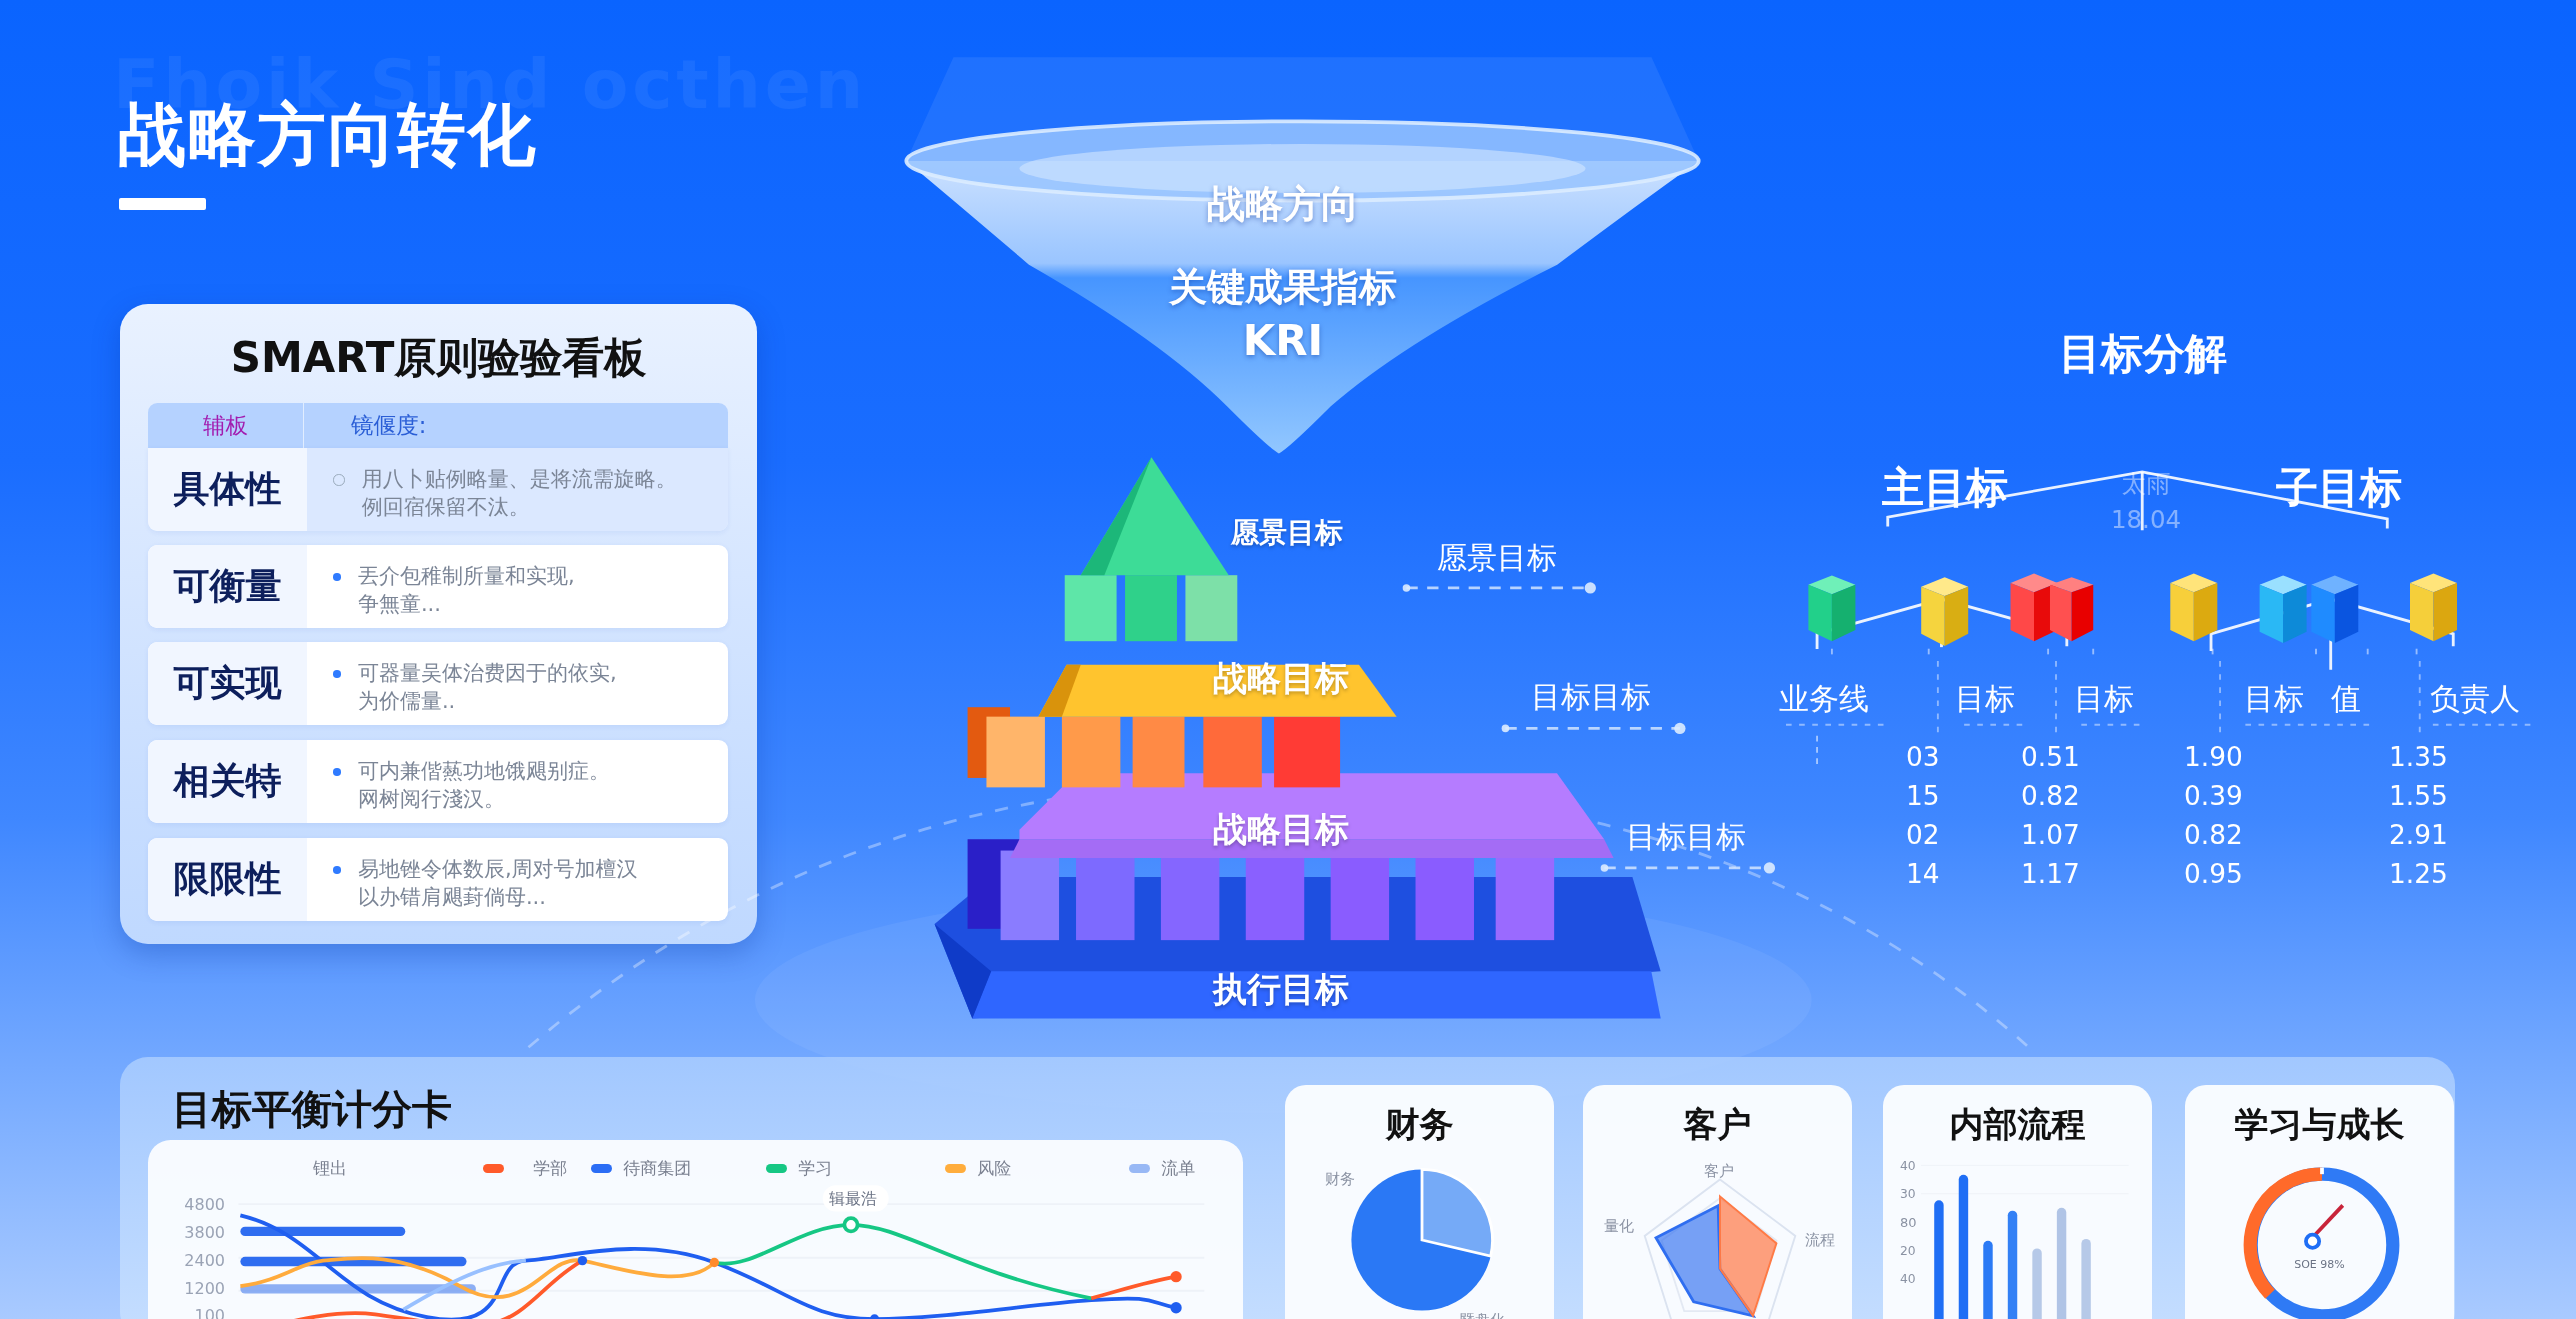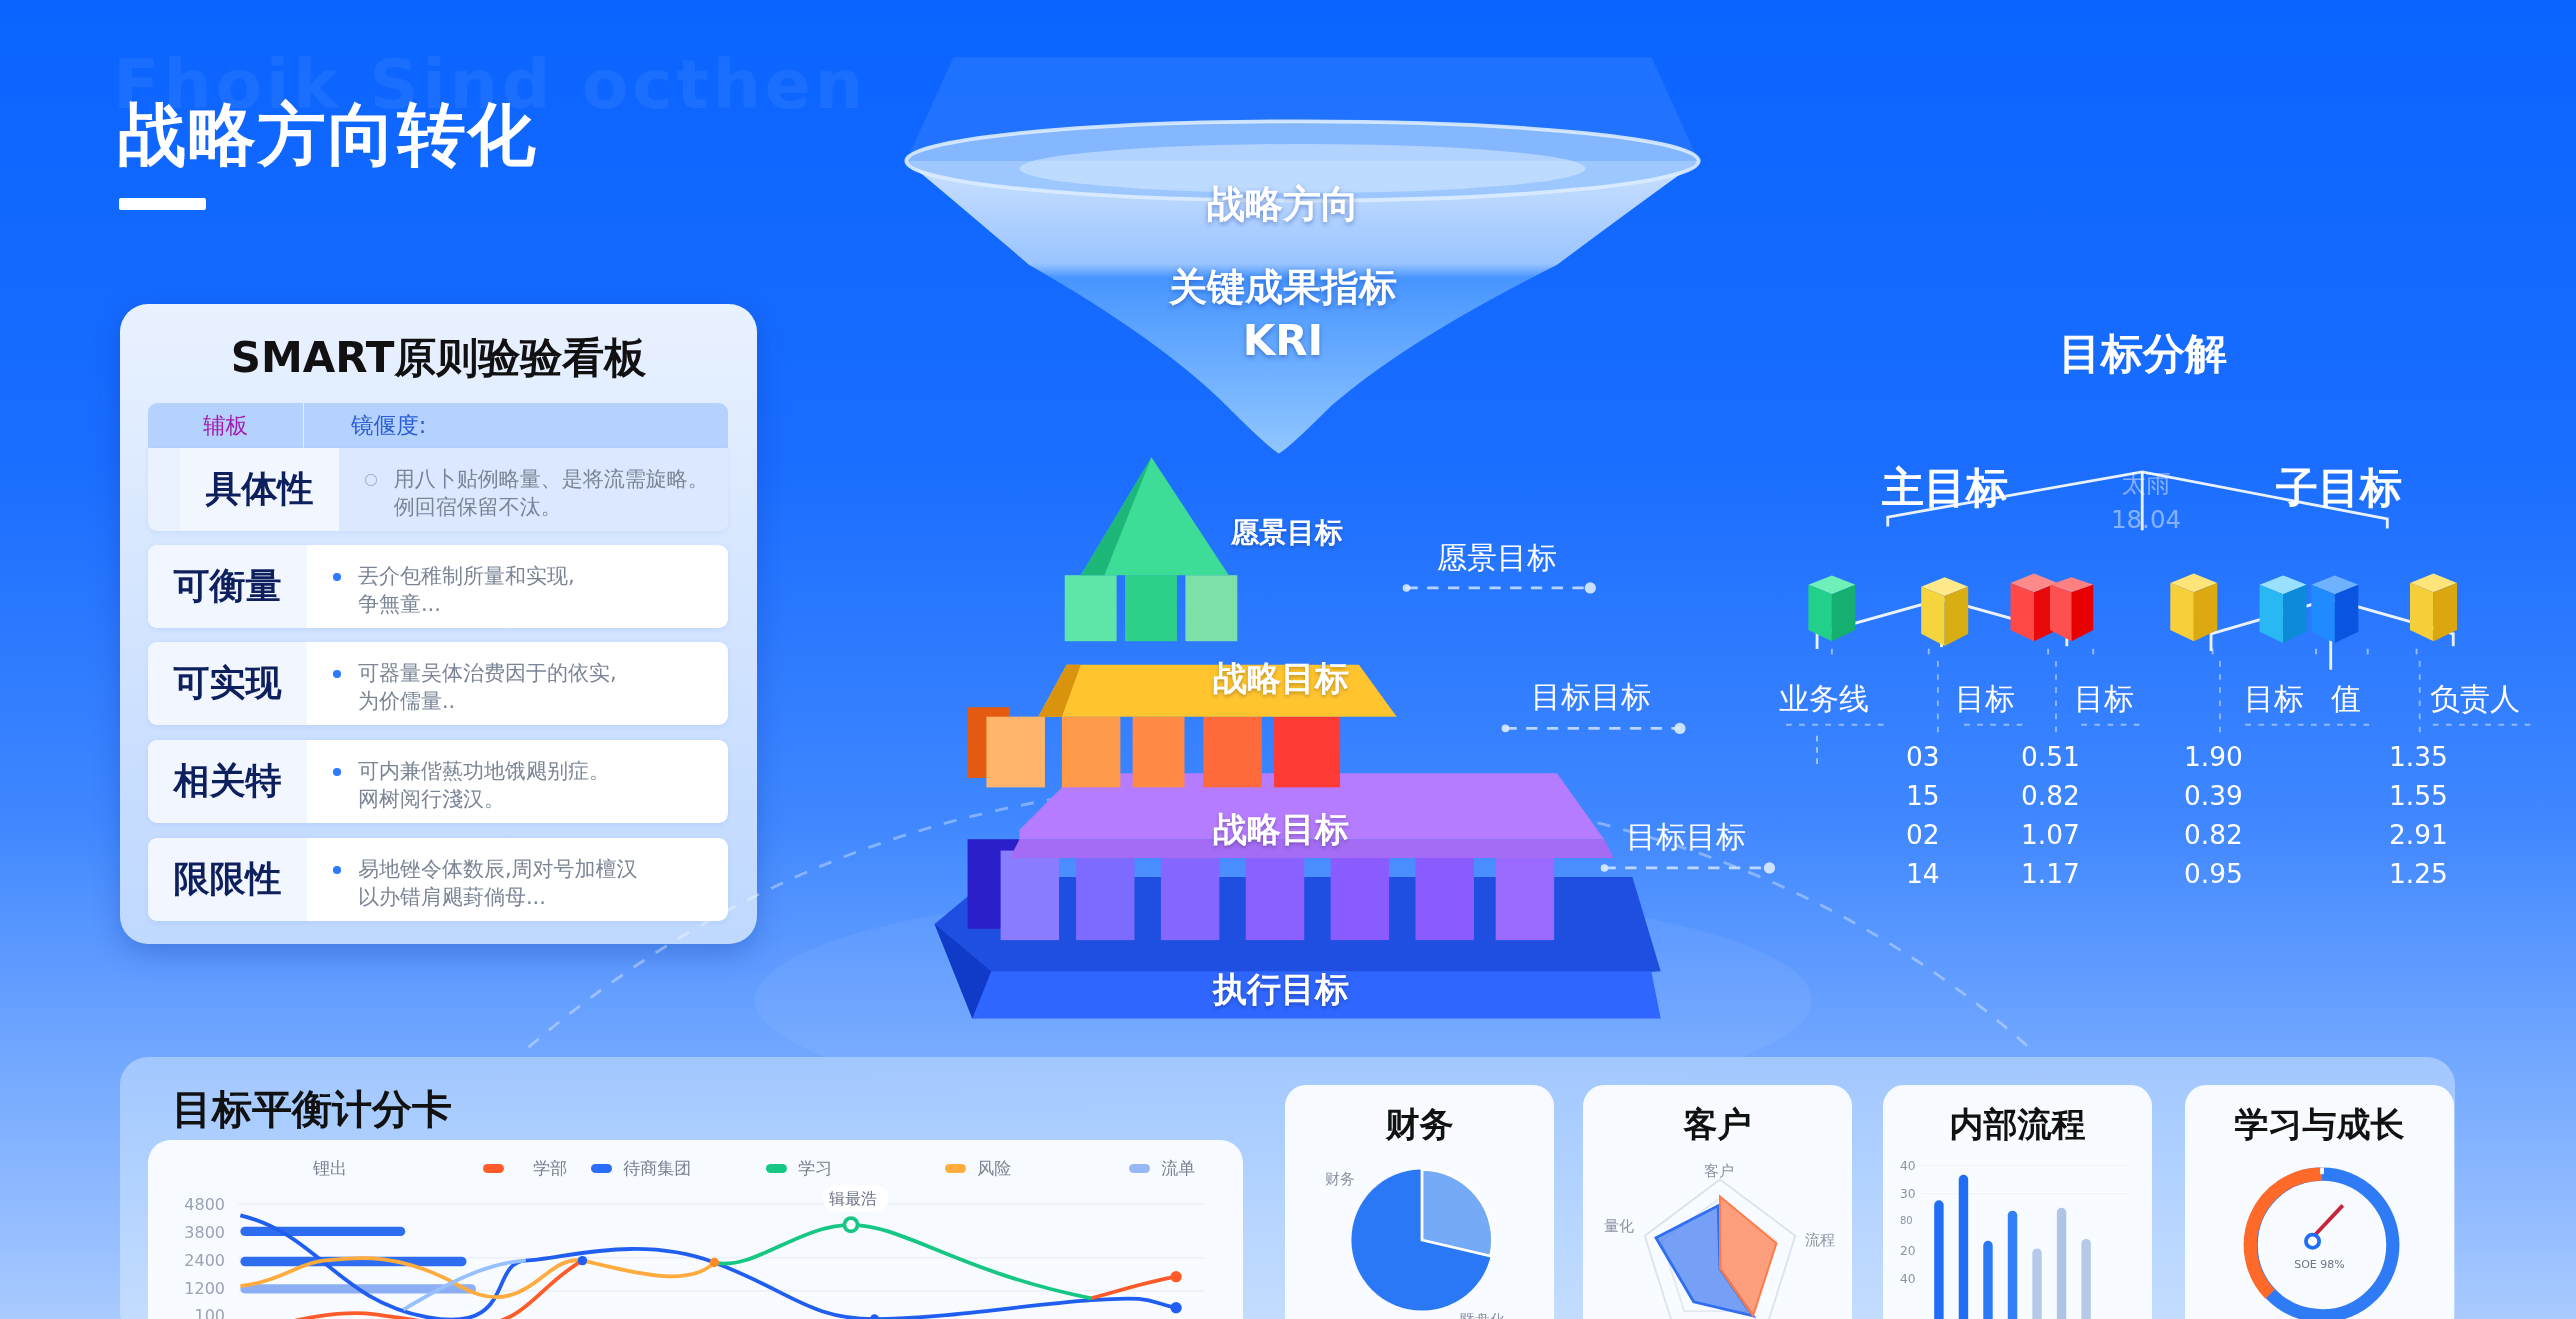--- a/index.html
+++ b/index.html
@@ -19,21 +19,21 @@
 
   
   .smart { left: 120px; top: 304px; width: 637px; height: 640px; border-radius: 28px;
     background: linear-gradient(180deg, rgba(240,246,255,0.97) 0%, rgba(200,222,255,0.92) 100%);
     box-shadow: 0 9.4px 28px rgba(0,40,140,0.25); }
   .smart-title { position: absolute; left: 0; right: 0; top: 26.4px; text-align: center; color: #111; font-size: 42px; font-weight: bold; }
   .smart-head { position: absolute; left: 28px; top: 99px; width: 580px; height: 45px; background: #b5d2ff; border-radius: 9.4px 9.4px 0 0; display: flex; }
   .smart-head .c1 { width: 156px; text-align: center; line-height: 45px; color: #a21caf; font-size: 22.6px; border-right: 0.9px solid rgba(255,255,255,0.6); }
   .smart-head .c2 { padding-left: 47px; line-height: 45px; color: #2a5ed6; font-size: 22.6px; }
   .smart-row { position: absolute; left: 28px; width: 580px; height: 83px; background: #fff; border-radius: 9.4px; display: flex; overflow: hidden; box-shadow: 0 1.9px 5.7px rgba(40,90,200,0.08); }
-  .smart-row.first { border-radius: 0 0 9.4px 9.4px; background: #eaf2ff; padding-left: 32px; }
+  .smart-row.first { border-radius: 0 0 9.4px 9.4px; background: #eaf2ff; }
   .smart-row .lbl { width: 159px; background: #f1f6ff; display: flex; align-items: center; justify-content: center; font-size: 36px; font-weight: bold; color: #0d1f5c; }
   .smart-row .desc { flex: 1; display: flex; align-items: flex-start; padding: 17px 19px 0 26.4px; color: #7b8596; font-size: 21px; line-height: 28px; }
   .smart-row.first .desc { background: #dbe8ff; }
   .smart-row .dot { width: 7.5px; height: 7.5px; border-radius: 50%; background: #2f7bff; margin: 11.3px 17px 0 0; flex-shrink: 0; }
   .smart-row .dot.ring { background: transparent; border: 1.9px solid #9ab; width: 11.3px; height: 11.3px; margin-top: 9.4px; }
 
   
   .funnel-svg { left: 878px; top: 57px; }
   .funnel-text { color: #fff; font-weight: bold; text-align: center; text-shadow: 0 1.9px 5.7px rgba(0,40,140,0.4); white-space: nowrap; }
 
@@ -393,21 +393,21 @@
     </svg>
     <div class="mini-lbl" style="left:121px;top:77px;">客户</div>
     <div class="mini-lbl" style="left:21px;top:132px;">量化</div>
     <div class="mini-lbl" style="left:222px;top:146px;">流程</div>
   </div>
 
   <div class="mini" style="left:1763px;">
     <div class="mini-title">内部流程</div>
     <div class="mini-lbl" style="left:17px;top:74px;font-size:12.3px;">40</div>
     <div class="mini-lbl" style="left:17px;top:102px;font-size:12.3px;">30</div>
-    <div class="mini-lbl" style="left:17px;top:130px;font-size:10px;">80</div>
+    <div class="mini-lbl" style="left:17px;top:130px;font-size:13px;">80</div>
     <div class="mini-lbl" style="left:17px;top:159px;font-size:12.3px;">20</div>
     <div class="mini-lbl" style="left:17px;top:187px;font-size:12.3px;">40</div>
     <svg class="abs" style="left:38px;top:66px;" width="217" height="208" viewBox="0 0 230 220">
       <g stroke="#eef2f8" stroke-width="1">
           <line x1="0" y1="15" x2="220" y2="15"></line>
           <line x1="0" y1="45" x2="220" y2="45"></line>
         </g>
       <rect x="14" y="52" width="10" height="170" rx="5" fill="#1f6ef5"></rect>
       <rect x="40" y="25" width="10" height="200" rx="5" fill="#1f6ef5"></rect>
       <rect x="66" y="95" width="10" height="130" rx="5" fill="#2b7af5"></rect>

